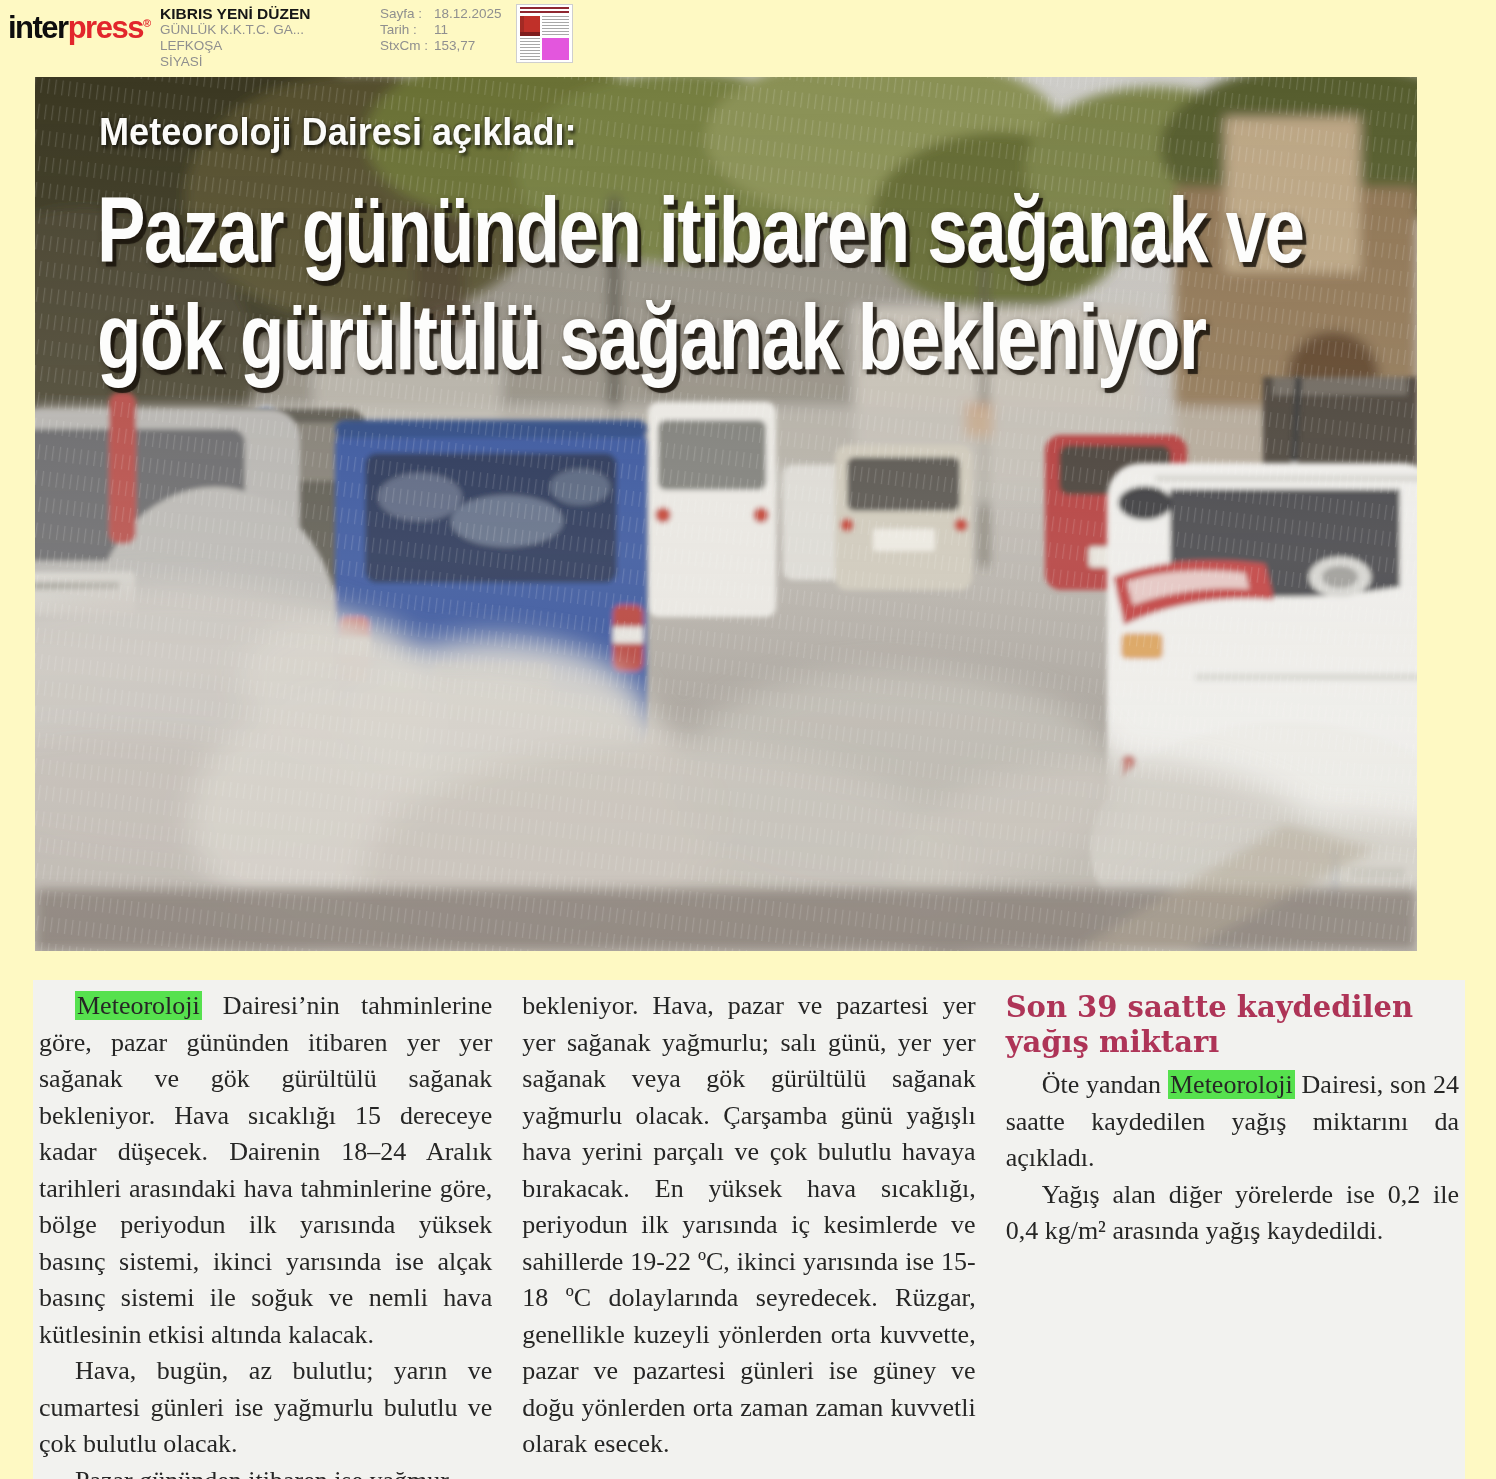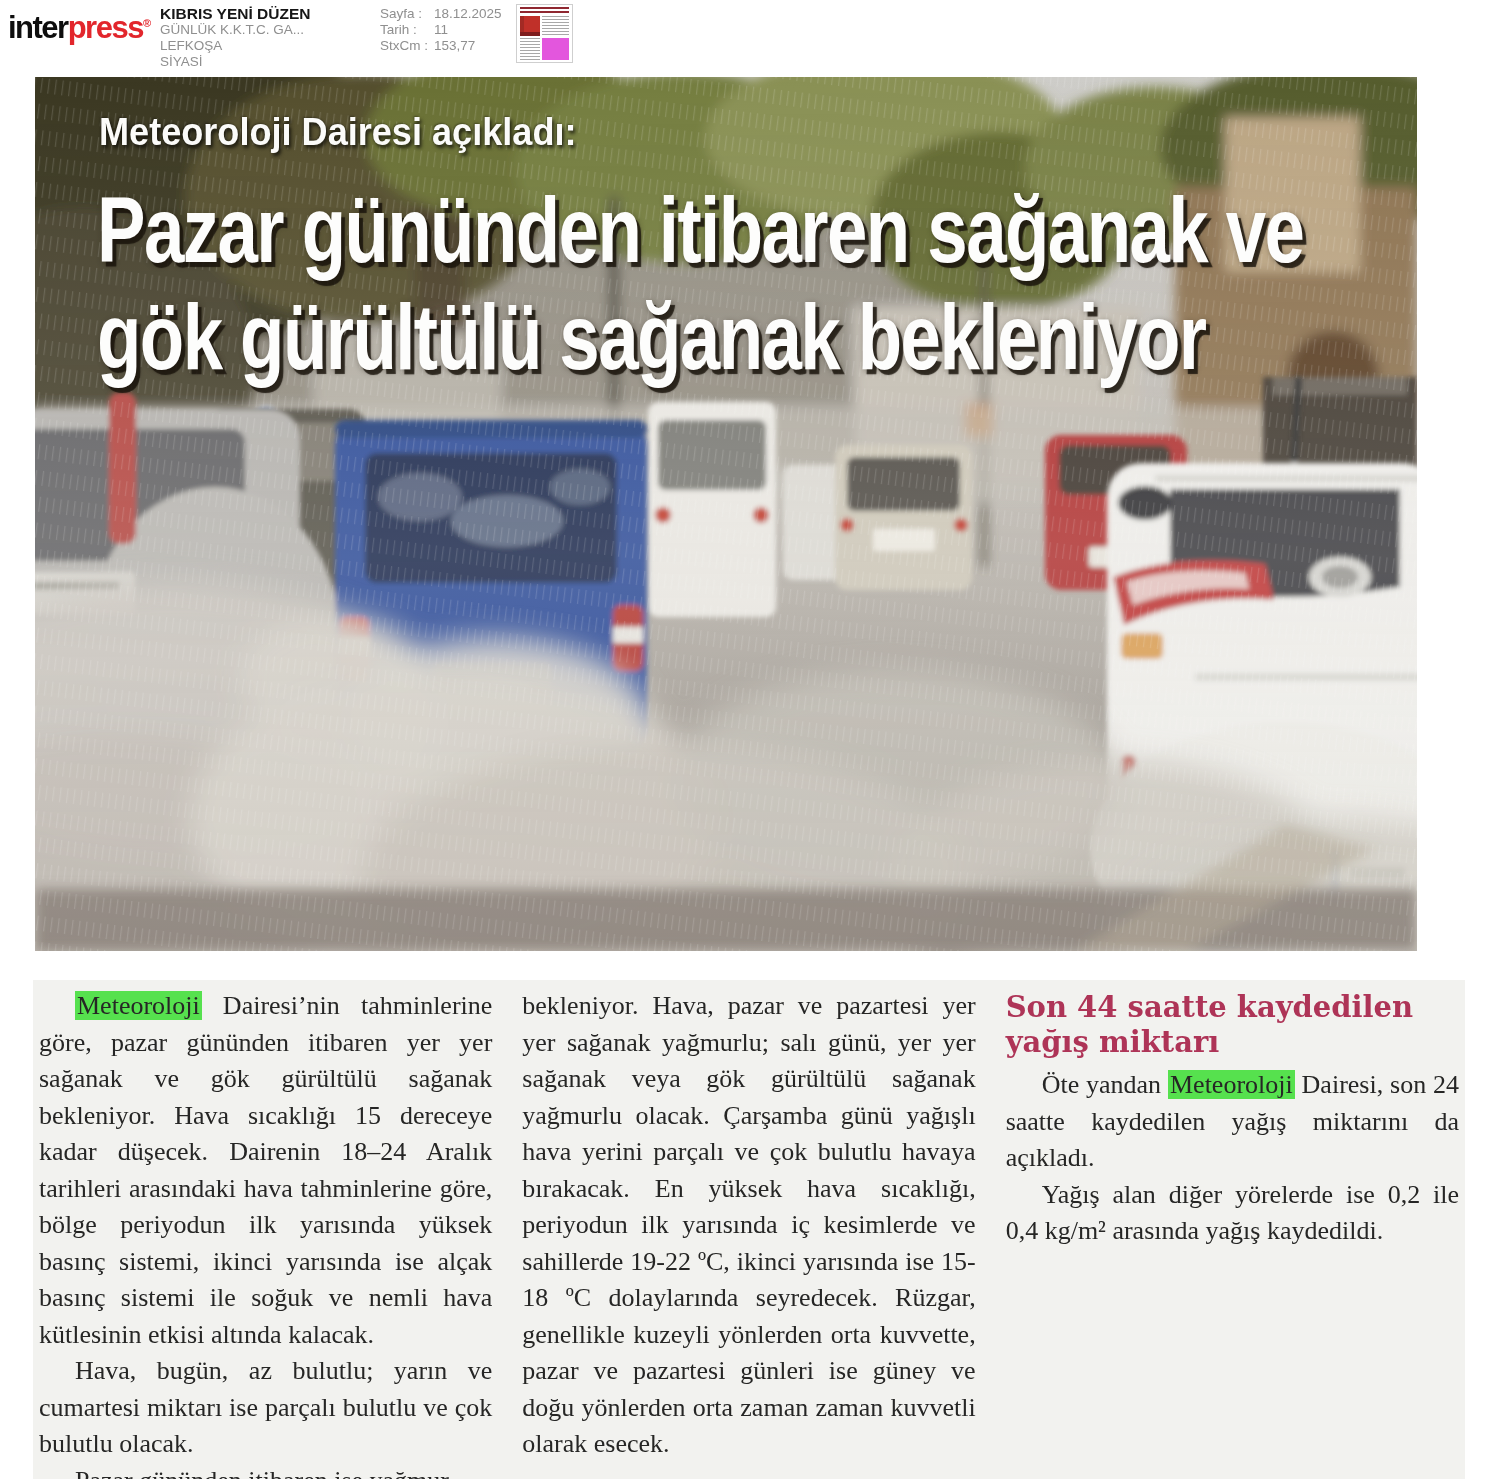--- a/index.html
+++ b/index.html
@@ -1,16 +1,16 @@
 <!DOCTYPE html>
 <html><head>
 <meta charset="utf-8">
 <style>
   html,body{margin:0;padding:0;background:#e8e8e8;}
-  .page{position:relative;width:1496px;height:1479px;background:#ffffff;overflow:hidden;
+  .page{position:relative;width:1496px;height:1479px;background:#fef9c3;overflow:hidden;
         font-family:"Liberation Sans",sans-serif;}
 
   
   .brand{position:absolute;left:8px;top:10px;font-size:31px;font-weight:bold;letter-spacing:-1.5px;color:#0e0e0e;}
   .brand .b2{color:#e2262c;}
   .brand .reg{font-size:11px;color:#e2262c;vertical-align:super;letter-spacing:0;}
   .pub{position:absolute;left:160px;top:6px;line-height:16px;}
   .pub-name{font-size:15.5px;font-weight:bold;color:#161616;}
   .pub-line{font-size:13.5px;color:#8f8f8f;}
   .meta{position:absolute;left:380px;top:6px;font-size:13.5px;color:#8f8f8f;line-height:16px;}
@@ -242,29 +242,29 @@
     <div class="kicker">Meteoroloji Dairesi açıkladı:</div>
     <div class="headline">
       <div>Pazar gününden itibaren sağanak ve</div>
       <div>gök gürültülü sağanak bekleniyor</div>
     </div>
   </div>
 
   <div class="text-block">
     <div class="col">
       <p class="indent"><span class="hl">Meteoroloji</span><span> Dairesi’nin tahminlerine göre, pazar gününden itibaren yer yer sağanak ve gök gürültülü sağanak bekleniyor. Hava sıcaklığı 15 dereceye kadar düşecek. Dairenin 18–24 Aralık tarihleri arasındaki hava tahminlerine göre, bölge periyodun ilk yarısında yüksek basınç sistemi, ikinci yarısında ise alçak basınç sistemi ile soğuk ve nemli hava kütlesinin etkisi altında kalacak.</span></p>
-      <p class="indent">Hava, bugün, az bulutlu; yarın ve cumartesi miktarı ise parçalı bulutlu ve çok bulutlu olacak.</p>
+      <p class="indent">Hava, bugün, az bulutlu; yarın ve cumartesi günleri ise yağmurlu bulutlu ve çok bulutlu olacak.</p>
       <p class="indent">Pazar gününden itibaren ise yağmur</p>
     </div>
     <div class="col">
       <p>bekleniyor. Hava, pazar ve pazartesi yer yer sağanak yağmurlu; salı günü, yer yer sağanak veya gök gürültülü sağanak yağmurlu olacak. Çarşamba günü yağışlı hava yerini parçalı ve çok bulutlu havaya bırakacak. En yüksek hava sıcaklığı, periyodun ilk yarısında iç kesimlerde ve sahillerde 19-22 ºC, ikinci yarısında ise 15-18 ºC dolaylarında seyredecek. Rüzgar, genellikle kuzeyli yönlerden orta kuvvette, pazar ve pazartesi günleri ise güney ve doğu yönlerden orta zaman zaman kuvvetli olarak esecek.</p>
     </div>
     <div class="col">
       <h3 class="subhead">
-        <span>Son 44 saatte kaydedilen</span><br>
+        <span>Son 39 saatte kaydedilen</span><br>
         <span>yağış miktarı</span>
       </h3>
       <p class="indent"><span>Öte yandan </span><span class="hl">Meteoroloji</span><span> Dairesi, son 24 saatte kaydedilen yağış miktarını da açıkladı.</span></p>
       <p class="indent">Yağış alan diğer yörelerde ise 0,2 ile 0,4 kg/m² arasında yağış kaydedildi.</p>
     </div>
   </div>
 
 </div>
 
 </body></html>

